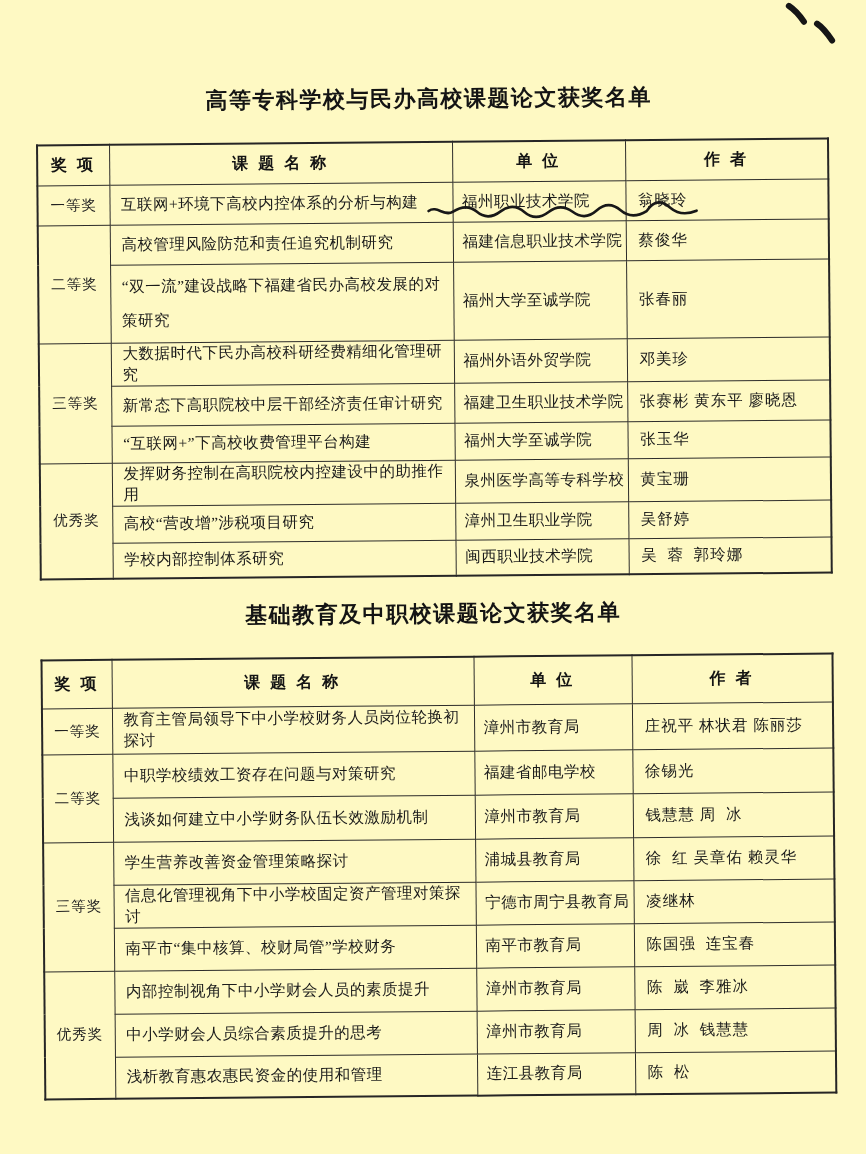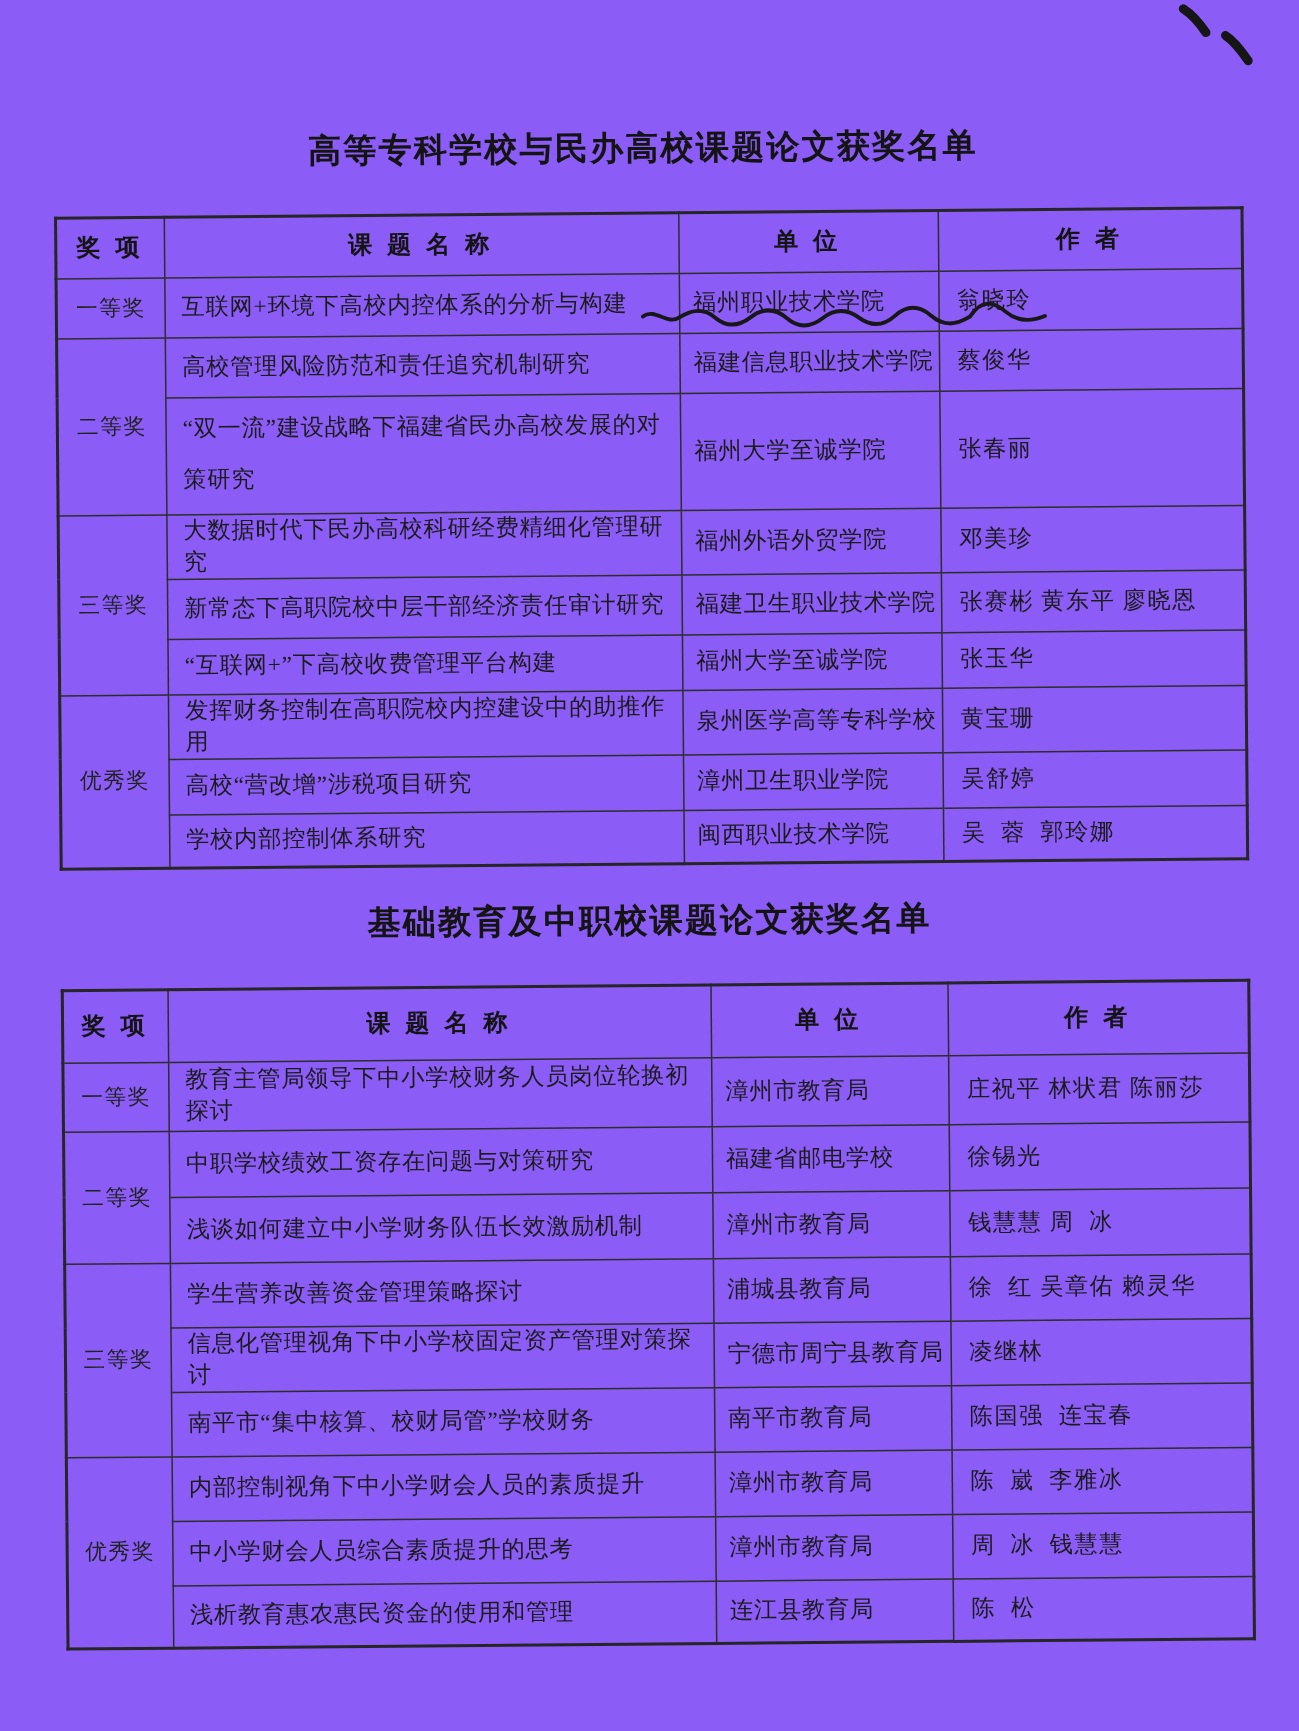--- a/index.html
+++ b/index.html
@@ -4,21 +4,21 @@
 <style>
   html, body { margin: 0; padding: 0; }
   body {
     width: 866px; height: 1154px;
     background: #e9e7e2;
     font-family: "Liberation Serif", "DejaVu Serif", serif;
   }
   .paper {
     position: relative;
     width: 866px; height: 1154px;
-    background: #8b5cf6;
+    background: #fef9c3;
     overflow: hidden;
     color: #1b1b1b;
   }
   .scan-skew {
     position: absolute;
     left: 0; top: 0; width: 866px;
     transform: rotate(-0.5deg);
     transform-origin: 433px 600px;
   }
   .doc-title {

